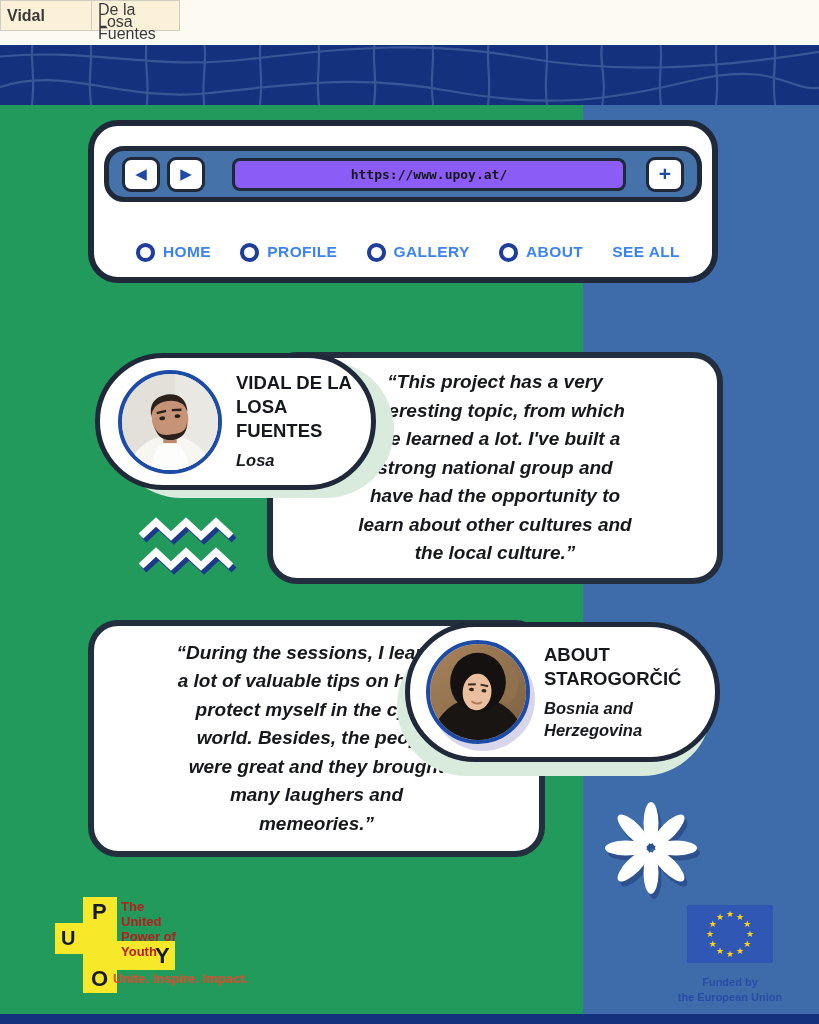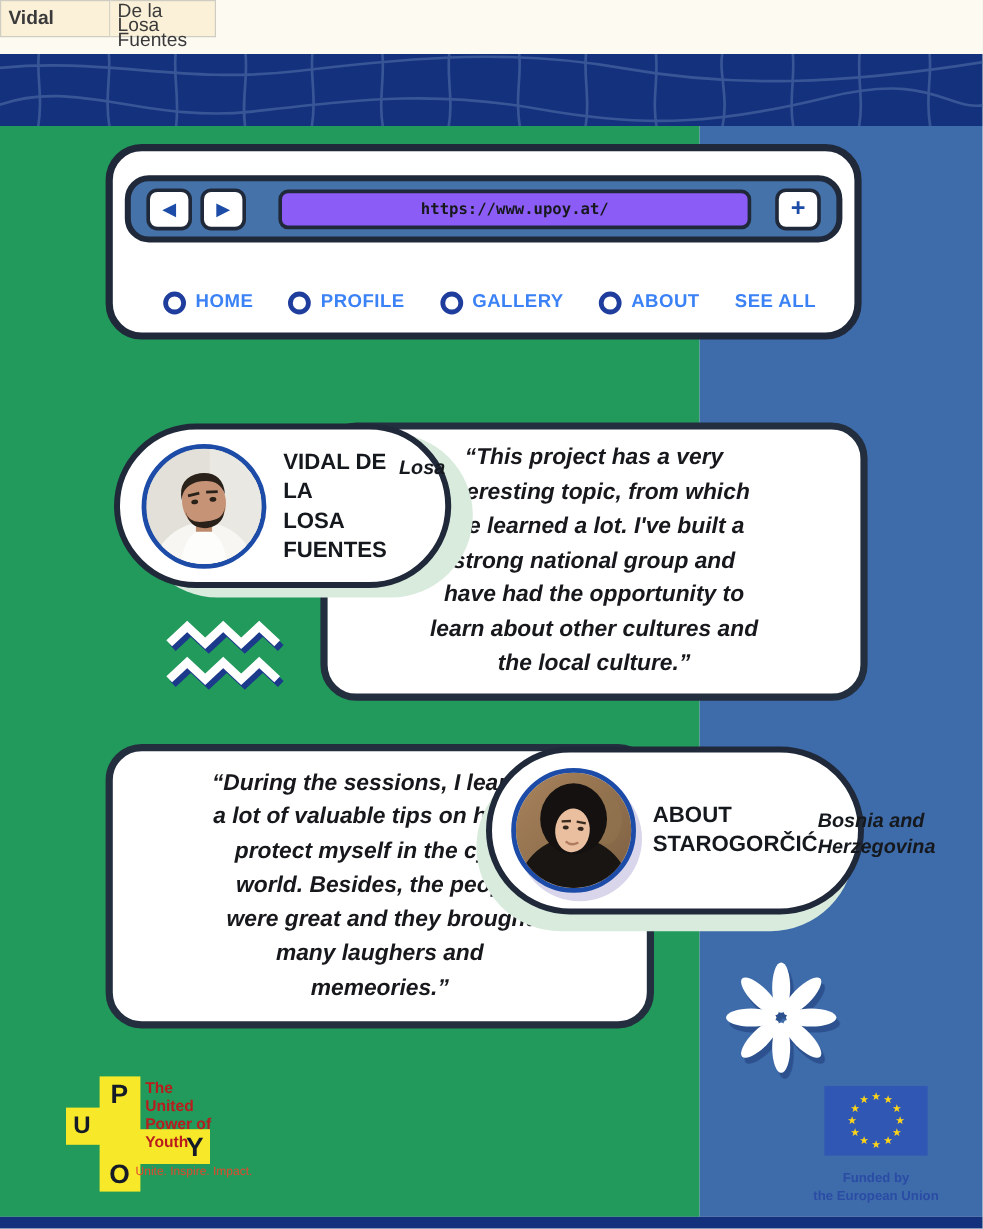--- a/index.html
+++ b/index.html
@@ -45,41 +45,41 @@
 
   
   .pill{position:absolute;background:#fff;border:5px solid #20293A;border-radius:72px;box-sizing:border-box;
     display:flex;align-items:center;}
   .pill1{left:95px;top:353px;width:281px;height:137px;padding-left:18px;gap:14px;box-shadow:18px 8px 0 #D9EBDD;}
   .pill2{left:405px;top:622px;width:315px;height:140px;padding-left:16px;gap:14px;box-shadow:-8px 14px 0 #D9EBDD;}
   .photo{width:104px;height:104px;border-radius:50%;border:4px solid #1D4CA8;box-sizing:border-box;
     overflow:hidden;flex-shrink:0;background:#ccc;}
   .photo.lav{box-shadow:5px 7px 0 #D9D6EC;}
   .photo svg{display:block;width:100%;height:100%;}
-  .who{display:flex;flex-direction:row;}
+  .who{display:flex;flex-direction:column;}
   .who .name{font-weight:bold;font-size:18.5px;line-height:1.3;color:#15181D;white-space:pre-line;}
   .who .country{font-weight:bold;font-style:italic;font-size:16.5px;line-height:1.3;color:#15181D;margin-top:7px;white-space:pre-line;}
 
   
   .zigzag{position:absolute;left:138px;top:514px;}
   .flower{position:absolute;left:603px;top:800px;filter:drop-shadow(3px 5px 0 rgba(23,48,106,.45));}
 
   
   .upoy{position:absolute;left:55px;top:895px;width:125px;height:105px;}
   .upoy .bar{position:absolute;background:#F7E829;}
   .upoy .vbar{left:28px;top:2px;width:34px;height:96px;}
   .upoy .larm{left:0;top:28px;width:30px;height:31px;}
   .upoy .rarm{left:60px;top:46px;width:60px;height:29px;}
   .upoy .letter{position:absolute;font-weight:bold;color:#141A28;font-size:22px;line-height:1;}
   .upoy .lp{left:37px;top:6px;}
   .upoy .lu{left:6px;top:33px;font-size:20px;}
   .upoy .ly{left:100px;top:50px;}
   .upoy .lo{left:36px;top:73px;}
   .upoy .title{position:absolute;left:66px;top:4px;font-weight:bold;font-size:13px;line-height:15px;color:#b91c1c;white-space:pre-line;}
-  .upoy .tagline{position:absolute;left:58px;top:76px;font-weight:normal;font-size:10px;color:#E3492F;white-space:nowrap;}
+  .upoy .tagline{position:absolute;left:58px;top:76px;font-weight:bold;font-size:13px;color:#E3492F;white-space:nowrap;}
 
   
   .eu{position:absolute;left:655px;top:905px;width:150px;text-align:center;}
   .eu-flag{position:relative;margin:0 auto;width:86px;height:58px;background:#3157B4;}
   .eu-star{position:absolute;color:#FFD617;font-size:9px;line-height:1;transform:translate(-50%,-50%);}
   .eu-label{margin-top:12px;font-weight:bold;font-size:11px;line-height:15px;color:#2A4CA5;white-space:pre-line;}
 </style>
 </head>
 <body>
 

